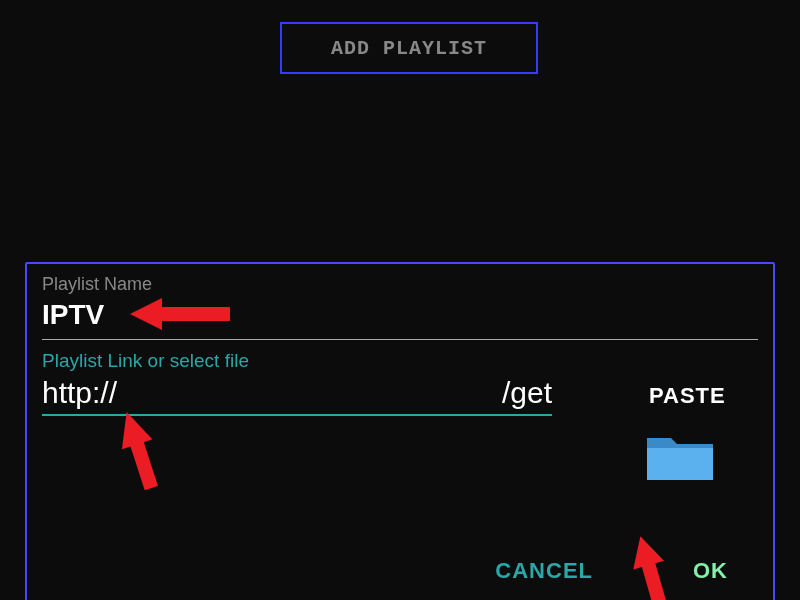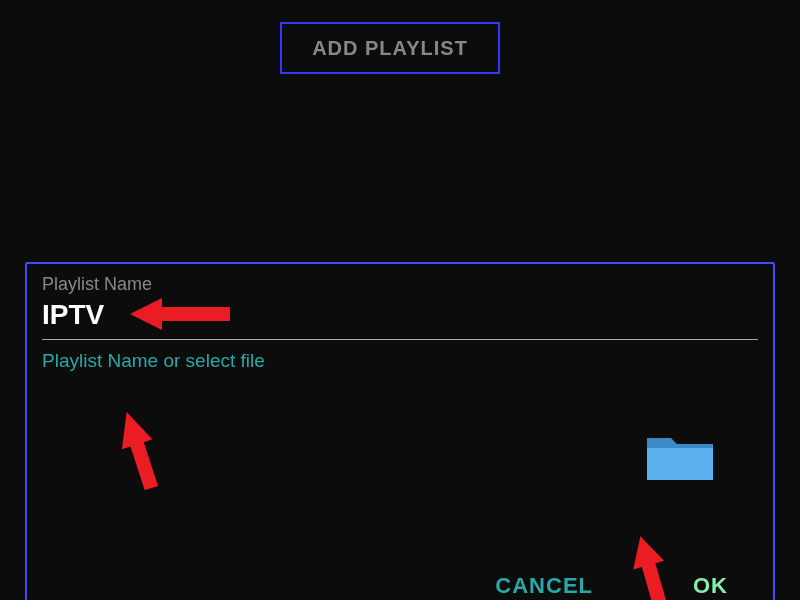--- a/index.html
+++ b/index.html
@@ -12,32 +12,33 @@
       height: 600px;
       background-color: #0c0c0c;
       font-family: Arial, sans-serif;
       position: relative;
       overflow: hidden;
     }
     .top-button {
       position: absolute;
       top: 22px;
       left: 280px;
-      width: 220px;
+      width: 258px;
       height: 52px;
       border: 2px solid #3838ff;
       background-color: transparent;
       color: #888888;
       font-size: 20px;
       font-weight: bold;
       letter-spacing: 1px;
       display: flex;
       align-items: center;
       justify-content: center;
       cursor: pointer;
+      font-family: Liberation Mono, monospace;
     }
     .dialog {
       position: absolute;
       top: 262px;
       left: 25px;
       width: 750px;
       height: 352px;
       border: 2px solid #4848ff;
       border-radius: 2px;
       padding: 10px 15px 10px 15px;
@@ -97,21 +98,21 @@
     .folder-icon {
       position: absolute;
       right: 58px;
       top: 170px;
       width: 70px;
       height: 48px;
       cursor: pointer;
     }
     .bottom-actions {
       position: absolute;
-      bottom: 13px;
+      bottom: 28px;
       right: 45px;
       display: flex;
       gap: 100px;
     }
     .cancel-btn {
       color: #2aa8a8;
       font-size: 22px;
       font-weight: bold;
       letter-spacing: 1px;
       cursor: pointer;
@@ -137,21 +138,28 @@
 <div class="top-button">
   <span>ADD PLAYLIST</span>
 </div>
 
 <div class="dialog">
   <div class="label-name">Playlist Name</div>
   <div class="input-line">
     <span class="input-value-name">IPTV</span>
   </div>
 
-  <div class="label-link">Playlist Name or select file</div>
+  <div class="label-link">Playlist Link or select file</div>
+  <div class="link-row">
+    <div class="input-link-wrap">
+      <span class="input-value-link-left">http://</span>
+      <span class="input-value-link-right">/get</span>
+    </div>
+    <span class="paste-button">PASTE</span>
+  </div>
 
   <div class="folder-icon">
     <svg width="70" height="48" viewBox="0 0 70 48">
       <path d="M 2 10 L 2 46 L 68 46 L 68 10 L 32 10 L 26 4 L 2 4 Z" fill="#3a8ac8"></path>
       <path d="M 2 14 L 68 14 L 68 46 L 2 46 Z" fill="#5bb0ee"></path>
     </svg>
   </div>
 
   <div class="bottom-actions">
     <span class="cancel-btn">CANCEL</span>

